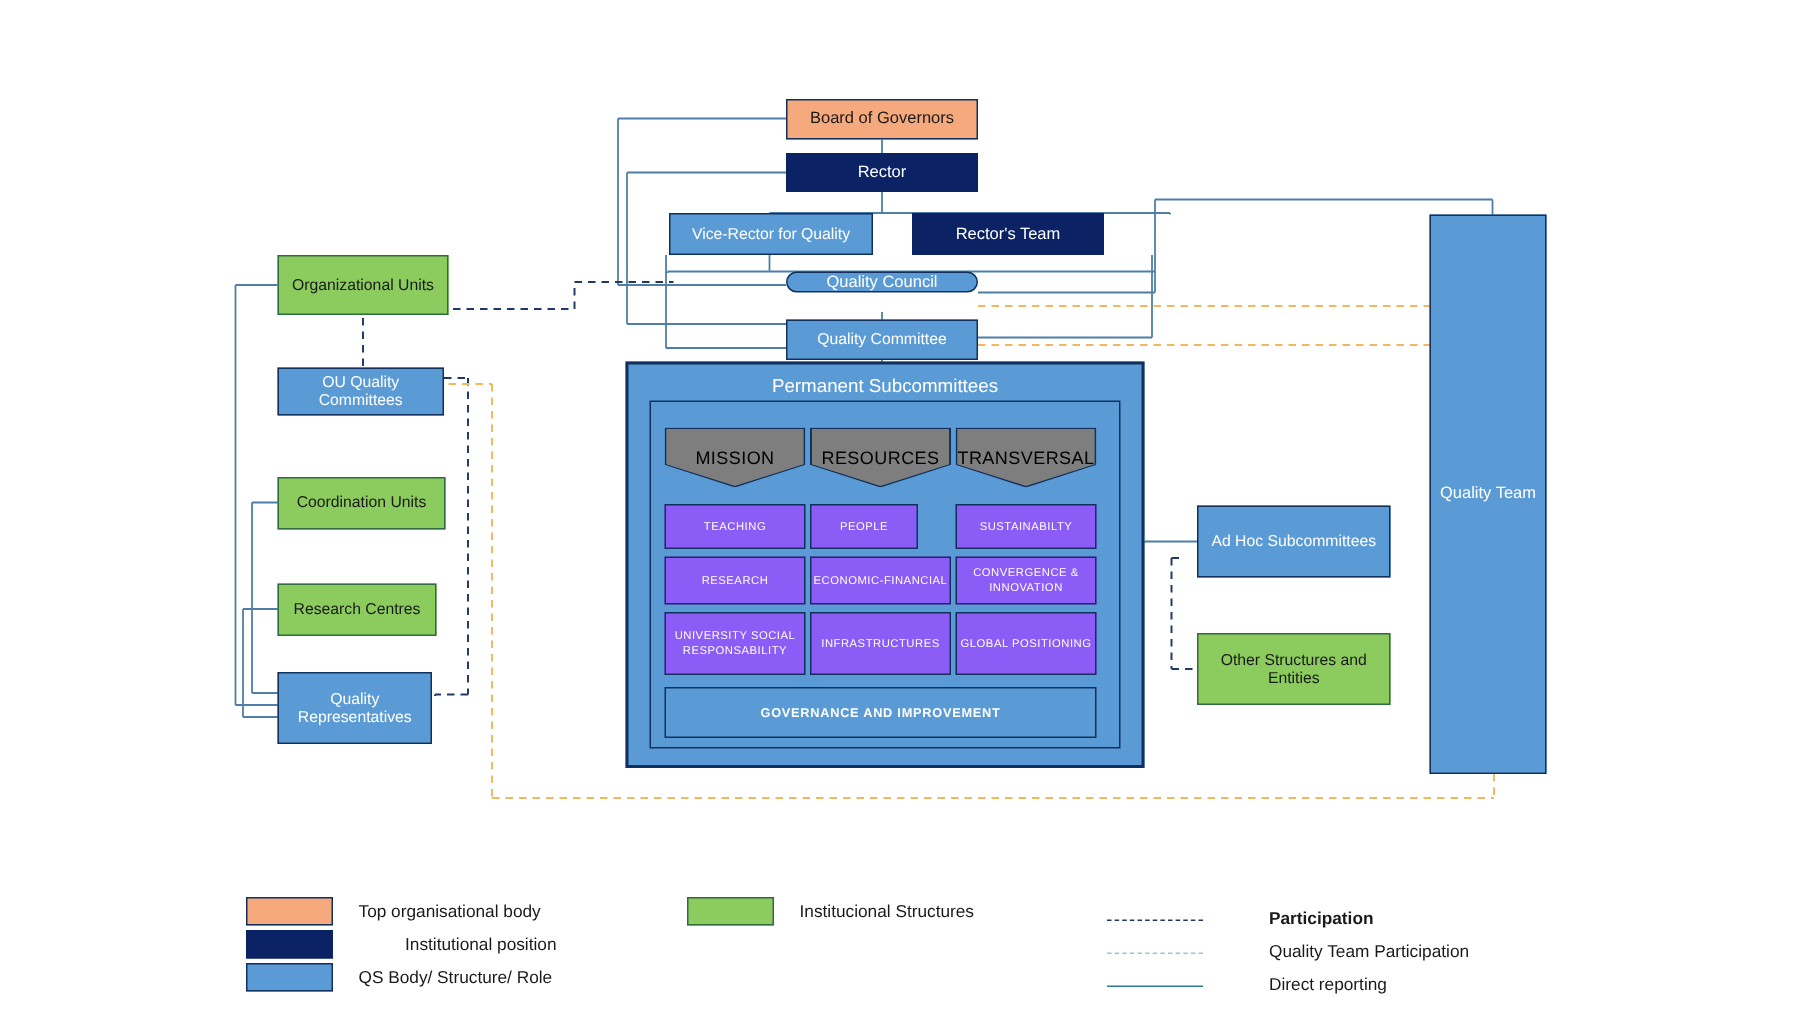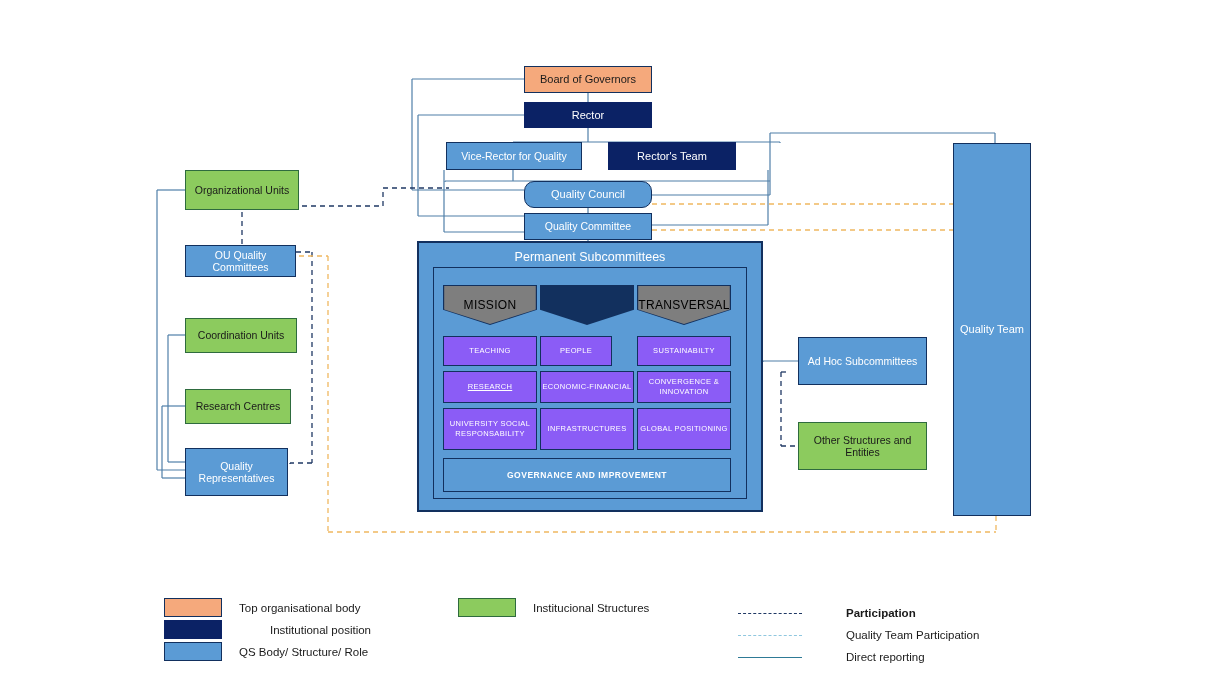--- a/index.html
+++ b/index.html
@@ -124,21 +124,21 @@
   </svg>
 
   <div class="node n-top" style="left:524px;top:66px;width:128px;height:27px;">Board of Governors</div>
 
   <div class="node n-pos" style="left:524px;top:102px;width:128px;height:26px;">Rector</div>
 
   <div class="node n-qs" style="left:446px;top:142px;width:136px;height:28px;font-size:10.5px;">Vice-Rector for Quality</div>
 
   <div class="node n-pos" style="left:608px;top:142px;width:128px;height:28px;">Rector's Team</div>
 
-  <div class="node n-qs" style="left:524px;top:181px;width:128px;height:27px;border-radius:10px;">Quality Council</div>
+  <div class="node n-qs" style="left:524px;top:181px;width:128px;height:14px;border-radius:10px;">Quality Council</div>
 
   <div class="node n-qs" style="left:524px;top:213px;width:128px;height:27px;font-size:10.5px;">Quality Committee</div>
 
   <div class="node n-inst" style="left:185px;top:170px;width:114px;height:40px;">Organizational Units</div>
 
   <div class="node n-qs" style="left:185px;top:245px;width:111px;height:32px;font-size:10.5px;">OU Quality Committees</div>
 
   <div class="node n-inst" style="left:185px;top:318px;width:112px;height:35px;">Coordination Units</div>
 
   <div class="node n-inst" style="left:185px;top:389px;width:106px;height:35px;">Research Centres</div>
@@ -154,26 +154,27 @@
   <div class="panel-outer" style="left:417px;top:241px;width:346px;height:271px;">
     <div class="panel-title" style="left:0;top:7px;">Permanent Subcommittees</div>
   </div>
 
   <div class="panel-inner" style="left:433px;top:267px;width:314px;height:232px;"></div>
 
   <div class="hexborder" style="left:443px;top:285px;width:94px;height:40px;"></div>
   <div class="hex" style="left:444.2px;top:286px;width:91.6px;height:38px;">MISSION</div>
 
   <div class="hexborder" style="left:540px;top:285px;width:94px;height:40px;"></div>
+  <div class="hex" style="left:541.2px;top:286px;width:91.6px;height:38px;">RESOURCES</div>
 
   <div class="hexborder" style="left:637px;top:285px;width:94px;height:40px;"></div>
   <div class="hex" style="left:638.2px;top:286px;width:91.6px;height:38px;">TRANSVERSAL</div>
 
   <div class="sub" style="left:443px;top:336px;width:94px;height:30px;">TEACHING</div>
-  <div class="sub" style="left:443px;top:371px;width:94px;height:32px;text-decoration:underline;">RESEARCH</div>
+  <div class="sub" style="left:443px;top:371px;width:94px;height:32px;">RESEARCH</div>
   <div class="sub" style="left:443px;top:408px;width:94px;height:42px;">UNIVERSITY SOCIAL RESPONSABILITY</div>
 
   <div class="sub" style="left:540px;top:336px;width:72px;height:30px;">PEOPLE</div>
   <div class="sub" style="left:540px;top:371px;width:94px;height:32px;">ECONOMIC-FINANCIAL</div>
   <div class="sub" style="left:540px;top:408px;width:94px;height:42px;">INFRASTRUCTURES</div>
 
   <div class="sub" style="left:637px;top:336px;width:94px;height:30px;">SUSTAINABILTY</div>
   <div class="sub" style="left:637px;top:371px;width:94px;height:32px;">CONVERGENCE &amp; INNOVATION</div>
   <div class="sub" style="left:637px;top:408px;width:94px;height:42px;">GLOBAL POSITIONING</div>
 

